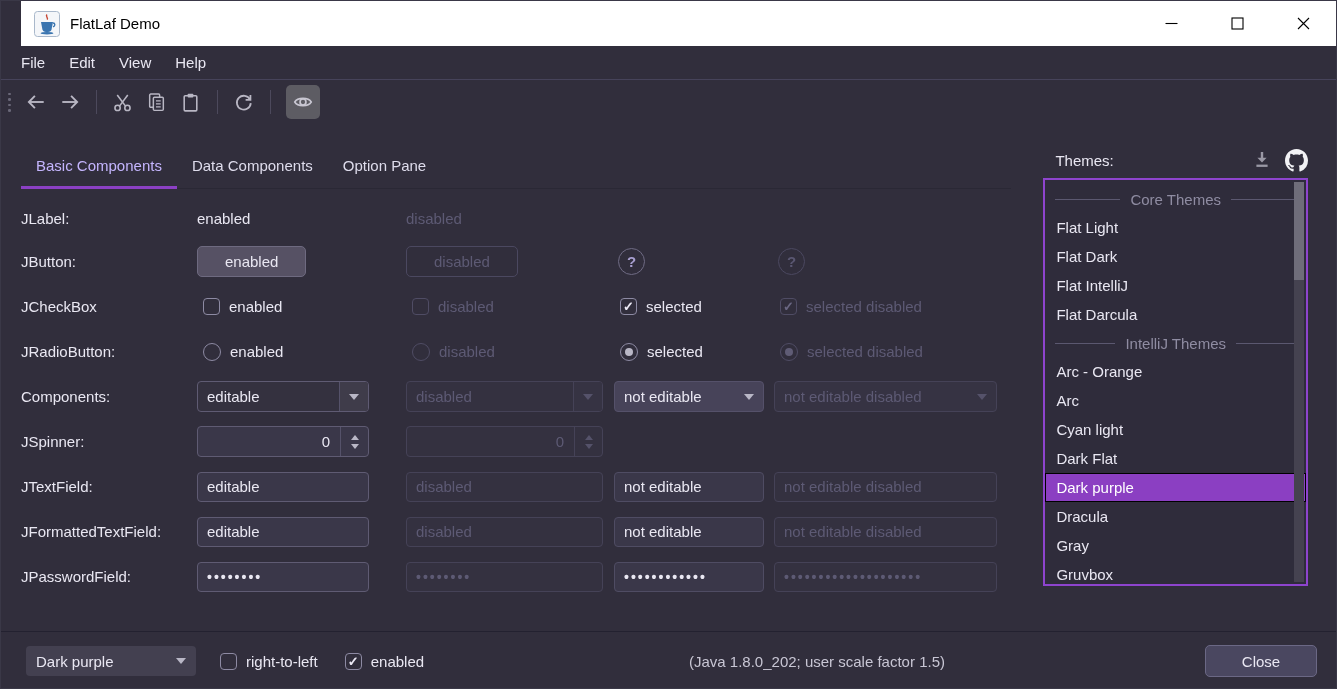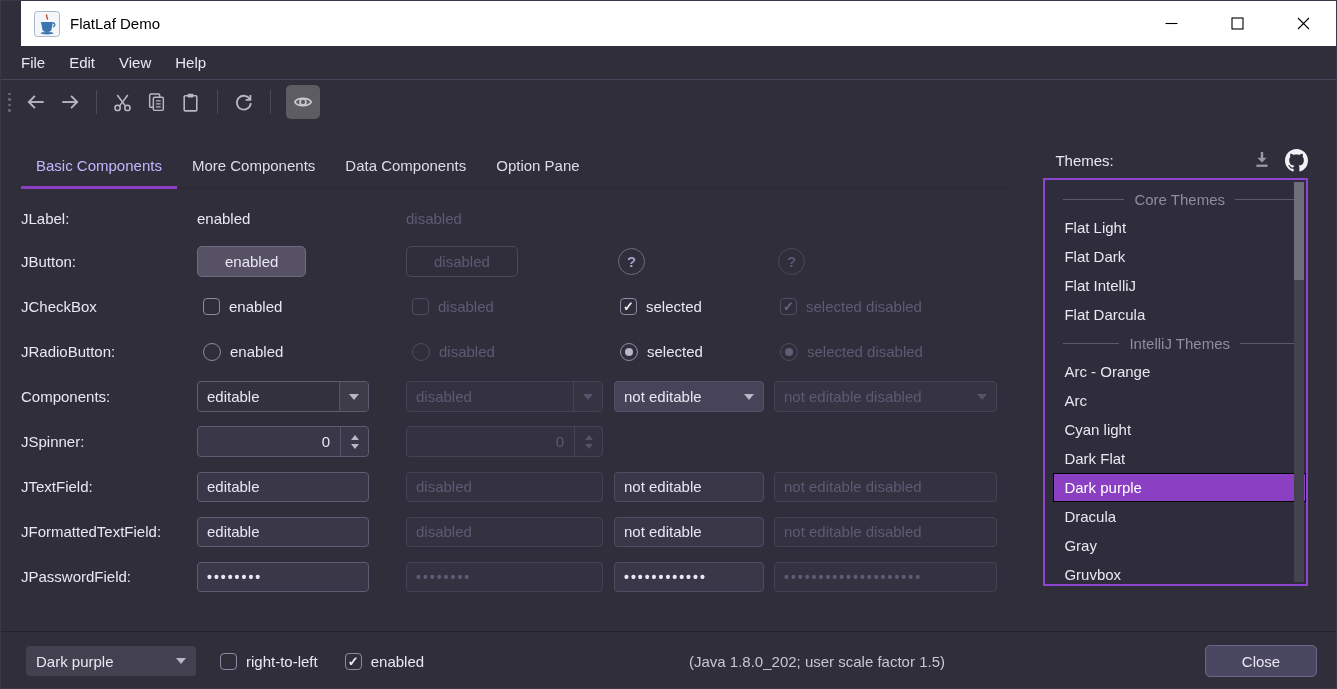--- a/index.html
+++ b/index.html
@@ -98,21 +98,21 @@
   .field.disabled { background: #343140; border-color: #454257; color: #5d5a74; }
   .field.pwd span { font-size: 14px; letter-spacing: 2px; font-weight: bold; }
 
   .w1 { width: 172px; } .w2 { width: 197px; } .w3 { width: 150px; } .w4 { width: 223px; }
 
   
   .themes { width: 307px; padding-left: 14px; padding-right: 28px; }
   .themes-header { margin-top: 25px; height: 22px; display: flex; align-items: center; }
   .themes-header .tlabel { padding-left: 12px; }
   .themes-header .ticons { margin-left: auto; display: flex; align-items: center; gap: 13px; }
-  .themes-list { position: relative; margin-top: 7px; height: 408px; border: 2px solid #8e44ce; background: #2f2c3b; padding-top: 5px; padding-left: 8px; }
+  .themes-list { position: relative; margin-top: 7px; height: 408px; border: 2px solid #8e44ce; background: #2f2c3b; padding-top: 5px; }
   .t-item { height: 29px; line-height: 29px; padding-left: 11px; }
   .t-item.selected { background: #8b3fc2; outline: 1px solid #000; outline-offset: -1px; color: #fff; }
   .t-sep { height: 28px; display: flex; align-items: center; color: #8f8ca2; padding: 0 10px; }
   .t-sep .ln { flex: 1; height: 1px; background: #5b5870; }
   .t-sep .sep-label { margin: 0 10px; }
   .t-scroll { position: absolute; top: 2px; bottom: 2px; right: 2px; width: 10px; background: #454250; }
   .t-thumb { position: absolute; top: 0; left: 0; right: 0; height: 98px; background: #6f6d7a; }
 
   
   .bottombar { position: relative; height: 59px; border-top: 1px solid #232130; display: flex; align-items: center; padding: 0 19px; }
@@ -220,21 +220,20 @@
           <circle cx="10" cy="10" r="2.7"></circle>
         </svg>
     </span>
   </div>
 
   <div class="content">
     <div class="demo">
 
       <div class="tabstrip">
         <span class="tab selected">Basic Components</span>
-        <span class="tab">More Components</span>
         <span class="tab">Data Components</span>
         <span class="tab">Option Pane</span>
       </div>
 
       <div class="rows">
 
         <div class="row first">
           <div class="cell label">JLabel:</div>
           <div class="cell">
               <span class="plain">enabled</span>

